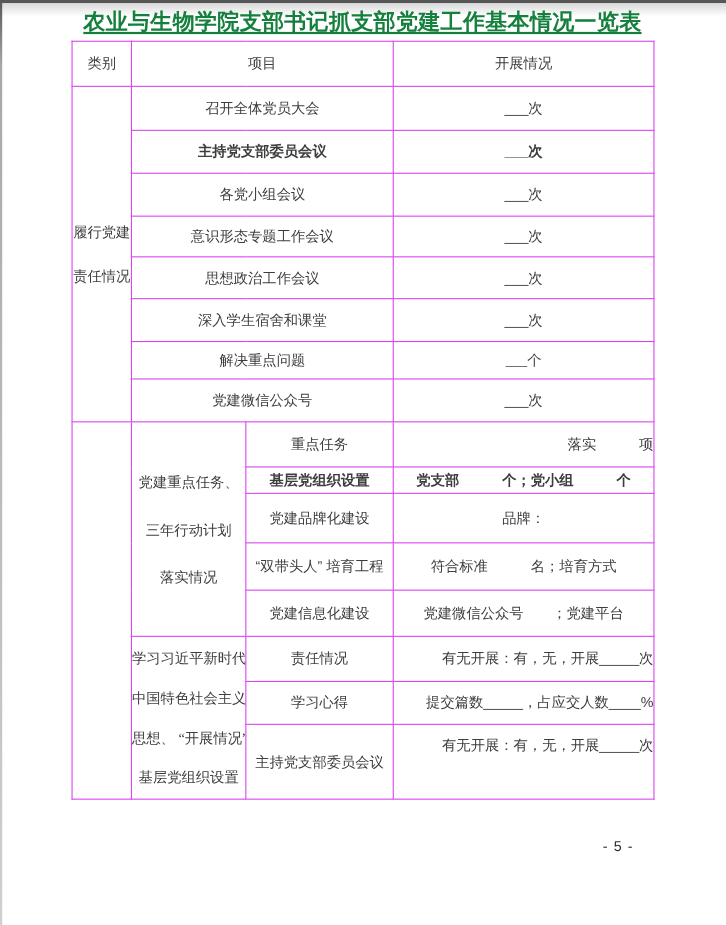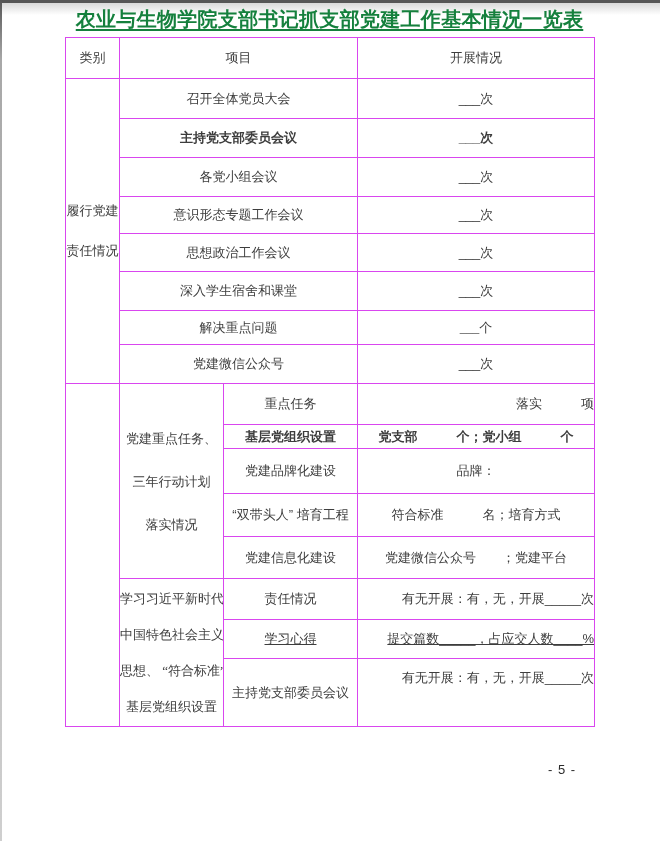--- a/index.html
+++ b/index.html
@@ -39,21 +39,21 @@
   td.cat{vertical-align:top;padding-top:160px;line-height:40px;font-size:12.5px;}
   td.subcat{vertical-align:top;padding-top:1px;line-height:43px;font-size:12.5px;text-align:center;}
   td.subcat3{vertical-align:top;padding:4px 1px 0 1px;line-height:36px;font-size:12px;text-align:left;font-family:Liberation Serif, serif;}
   td.val{text-align:center;}
   td.val.l{text-align:right;padding-left:3px;}
   td.val.top{vertical-align:top;padding-top:10px;}
   td.no-bottom{border-bottom:none;}
   tr.r0{height:41px;} tr.r1{height:40px;} tr.r2{height:39px;font-weight:bold;} tr.r3{height:39px;}
   tr.r4{height:37px;} tr.r5{height:38px;} tr.r6{height:39px;} tr.r7{height:34px;font-family:Liberation Serif, serif;}
   tr.r8{height:39px;} tr.r9{height:41px;} tr.r10{height:24px;font-weight:bold;} tr.r11{height:45px;}
-  tr.r12{height:43px;} tr.r13{height:42px;} tr.r14{height:41px;} tr.r15{height:39px;text-decoration:underline;}
+  tr.r12{height:43px;} tr.r13{height:42px;} tr.r14{height:41px;} tr.r15{height:39px;}
   tr.r16{height:68px;}
 
   .pagenum{
     position:absolute;top:762px;left:548px;
     font-size:13px;color:#2b2b2b;letter-spacing:1px;
   }
 </style>
 </head>
 <body>
 
@@ -140,21 +140,21 @@
     </tr>
     <tr class="r13">
       <td>党建信息化建设</td>
       <td class="val">党建微信公众号　　；党建平台</td>
     </tr>
 
     <tr class="r14">
       <td class="subcat3 no-bottom" rowspan="3">
         <div>学习习近平新时代</div>
         <div>中国特色社会主义</div>
-        <div>思想、 “符合标准”</div>
+        <div>思想、 “开展情况”</div>
         <div>基层党组织设置</div>
       </td>
       <td>责任情况</td>
       <td class="val l">有无开展：有，无，开展_____次</td>
     </tr>
     <tr class="r15">
       <td>学习心得</td>
       <td class="val l">提交篇数_____，占应交人数____%</td>
     </tr>
     <tr class="r16">

